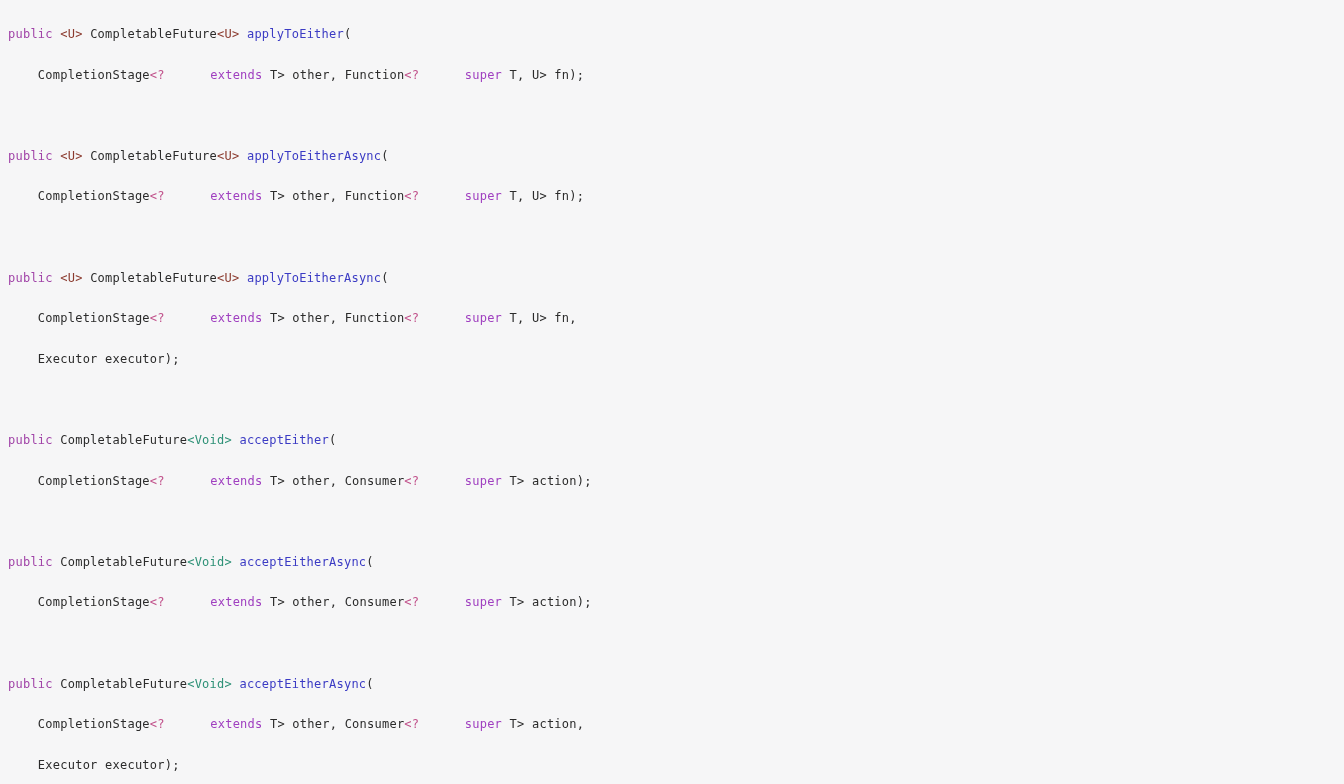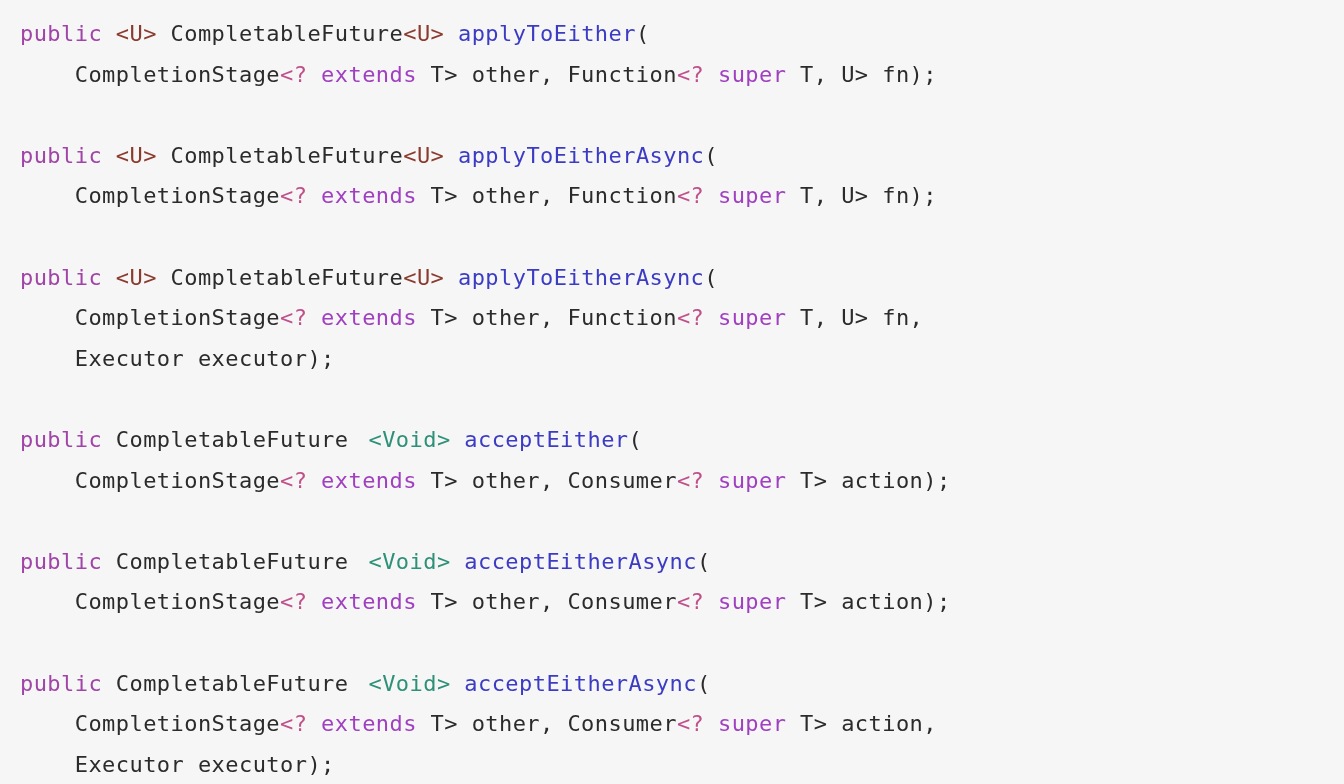--- a/index.html
+++ b/index.html
@@ -7,40 +7,40 @@
     padding: 0;
     background: #f6f6f7;
   }
   body {
     width: 1344px;
     height: 784px;
     overflow: hidden;
     font-family: "DejaVu Sans Mono", "Liberation Mono", monospace;
   }
   #code-block {
-    padding: 14px 0 0 20px;
-    font-size: 22px;
+    padding: 14px 0 0 8px;
+    font-size: 12px;
     line-height: 40.6px;
     white-space: pre;
     letter-spacing: 0.02em;
   }
   .code-line {
     white-space: pre;
     height: 40.6px;
   }
   .code-line.blank {
     height: 40.6px;
   }
   
   .t-kw      { color: #a144a8; }  
-  .t-mod     { color: #a040c0; }  
+  .t-mod     { color: #a040c0; margin-left: 38px; }  
   .t-type    { color: #2b2b2b; }  
   .t-plain   { color: #2b2b2b; margin-top: 22px; }  
   .t-method  { color: #3b3bc4; }  
   .t-generic { color: #8b3a2e; }  
-  .t-void    { color: #2e9177; margin-left: 20px; }  
+  .t-void    { color: #2e9177; }  
   .t-wild    { color: #c0508a; }  
   .t-punct   { color: #2b2b2b; }
 </style>
 </head>
 <body>
 
 <div id="code-block"><div class="code-line"><span class="t-kw">public</span><span class="t-plain"> </span><span class="t-generic">&lt;U&gt;</span><span class="t-plain"> </span><span class="t-type">CompletableFuture</span><span class="t-generic">&lt;U&gt;</span><span class="t-plain"> </span><span class="t-method">applyToEither</span><span class="t-punct">(</span></div><div class="code-line"><span>    </span><span class="t-type">CompletionStage</span><span class="t-wild">&lt;?</span><span class="t-plain"> </span><span class="t-mod">extends</span><span class="t-plain"> T&gt; other, </span><span class="t-type">Function</span><span class="t-wild">&lt;?</span><span class="t-plain"> </span><span class="t-mod">super</span><span class="t-plain"> T, U&gt; fn);</span></div><div class="code-line blank">&nbsp;</div><div class="code-line"><span class="t-kw">public</span><span class="t-plain"> </span><span class="t-generic">&lt;U&gt;</span><span class="t-plain"> </span><span class="t-type">CompletableFuture</span><span class="t-generic">&lt;U&gt;</span><span class="t-plain"> </span><span class="t-method">applyToEitherAsync</span><span class="t-punct">(</span></div><div class="code-line"><span>    </span><span class="t-type">CompletionStage</span><span class="t-wild">&lt;?</span><span class="t-plain"> </span><span class="t-mod">extends</span><span class="t-plain"> T&gt; other, </span><span class="t-type">Function</span><span class="t-wild">&lt;?</span><span class="t-plain"> </span><span class="t-mod">super</span><span class="t-plain"> T, U&gt; fn);</span></div><div class="code-line blank">&nbsp;</div><div class="code-line"><span class="t-kw">public</span><span class="t-plain"> </span><span class="t-generic">&lt;U&gt;</span><span class="t-plain"> </span><span class="t-type">CompletableFuture</span><span class="t-generic">&lt;U&gt;</span><span class="t-plain"> </span><span class="t-method">applyToEitherAsync</span><span class="t-punct">(</span></div><div class="code-line"><span>    </span><span class="t-type">CompletionStage</span><span class="t-wild">&lt;?</span><span class="t-plain"> </span><span class="t-mod">extends</span><span class="t-plain"> T&gt; other, </span><span class="t-type">Function</span><span class="t-wild">&lt;?</span><span class="t-plain"> </span><span class="t-mod">super</span><span class="t-plain"> T, U&gt; fn,</span></div><div class="code-line"><span>    </span><span class="t-type">Executor</span><span class="t-plain"> executor);</span></div><div class="code-line blank">&nbsp;</div><div class="code-line"><span class="t-kw">public</span><span class="t-plain"> </span><span class="t-type">CompletableFuture</span><span class="t-void">&lt;Void&gt;</span><span class="t-plain"> </span><span class="t-method">acceptEither</span><span class="t-punct">(</span></div><div class="code-line"><span>    </span><span class="t-type">CompletionStage</span><span class="t-wild">&lt;?</span><span class="t-plain"> </span><span class="t-mod">extends</span><span class="t-plain"> T&gt; other, </span><span class="t-type">Consumer</span><span class="t-wild">&lt;?</span><span class="t-plain"> </span><span class="t-mod">super</span><span class="t-plain"> T&gt; action);</span></div><div class="code-line blank">&nbsp;</div><div class="code-line"><span class="t-kw">public</span><span class="t-plain"> </span><span class="t-type">CompletableFuture</span><span class="t-void">&lt;Void&gt;</span><span class="t-plain"> </span><span class="t-method">acceptEitherAsync</span><span class="t-punct">(</span></div><div class="code-line"><span>    </span><span class="t-type">CompletionStage</span><span class="t-wild">&lt;?</span><span class="t-plain"> </span><span class="t-mod">extends</span><span class="t-plain"> T&gt; other, </span><span class="t-type">Consumer</span><span class="t-wild">&lt;?</span><span class="t-plain"> </span><span class="t-mod">super</span><span class="t-plain"> T&gt; action);</span></div><div class="code-line blank">&nbsp;</div><div class="code-line"><span class="t-kw">public</span><span class="t-plain"> </span><span class="t-type">CompletableFuture</span><span class="t-void">&lt;Void&gt;</span><span class="t-plain"> </span><span class="t-method">acceptEitherAsync</span><span class="t-punct">(</span></div><div class="code-line"><span>    </span><span class="t-type">CompletionStage</span><span class="t-wild">&lt;?</span><span class="t-plain"> </span><span class="t-mod">extends</span><span class="t-plain"> T&gt; other, </span><span class="t-type">Consumer</span><span class="t-wild">&lt;?</span><span class="t-plain"> </span><span class="t-mod">super</span><span class="t-plain"> T&gt; action,</span></div><div class="code-line"><span>    </span><span class="t-type">Executor</span><span class="t-plain"> executor);</span></div></div>
 
 </body></html>

